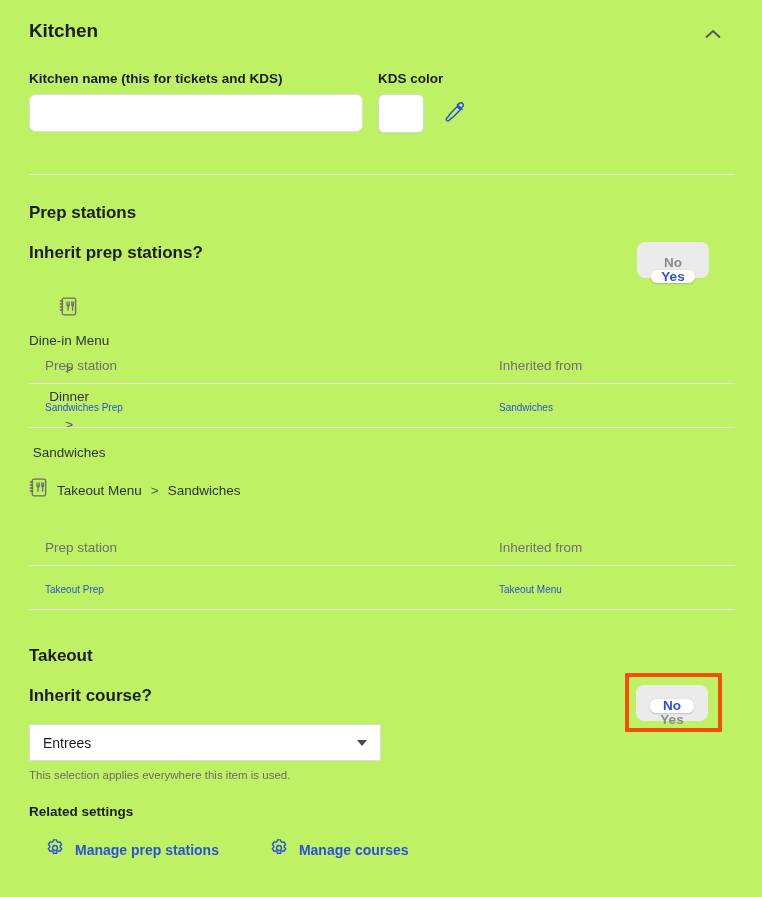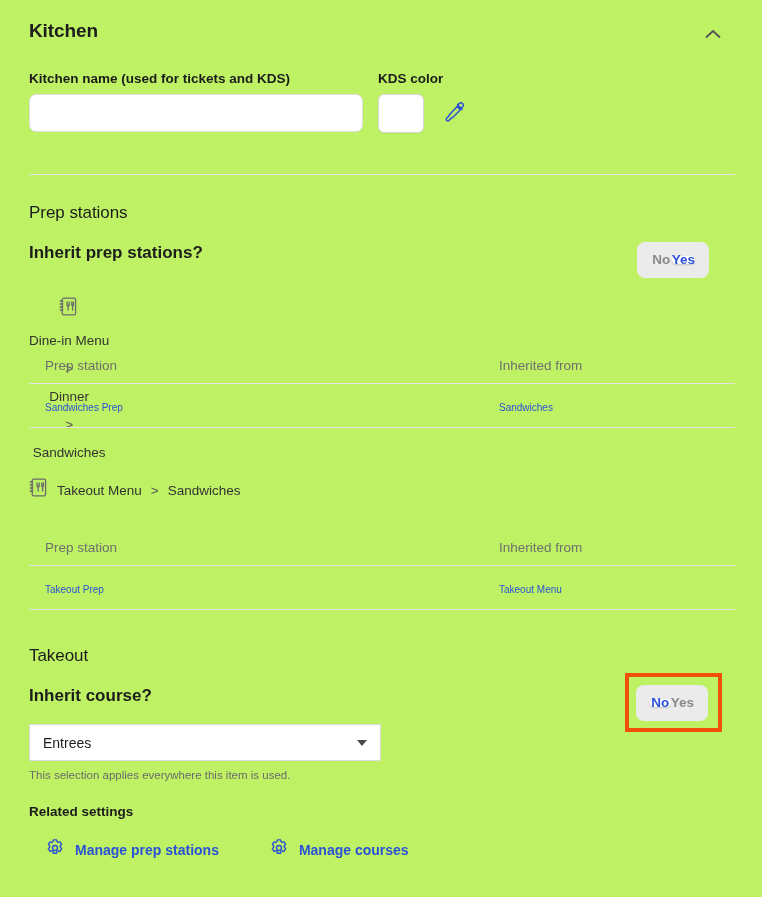--- a/index.html
+++ b/index.html
@@ -112,21 +112,21 @@
     height: 1px;
     background: #e6e6e6;
   }
   .divider-top { top: 174px; }
 
   
   .sub-title {
     position: absolute;
     left: 29px;
     font-size: 17px;
-    font-weight: normal;
+    font-weight: bold;
     color: #1c1c1c;
     line-height: 24px;
     letter-spacing: -0.05px;
   }
   .title-prep { top: 201px; }
   .title-course { top: 644px; }
 
   .inherit-label {
     position: absolute;
     left: 29px;
@@ -140,20 +140,21 @@
 
   
   .toggle {
     position: absolute;
     display: flex;
     background: #ebebeb;
     border-radius: 8px;
     padding: 14px;
     width: 66px;
     height: 36px;
+    flex-direction: column;
   }
   .toggle-opt {
     flex: 1;
     display: flex;
     align-items: center;
     justify-content: center;
     font-family: "Liberation Sans", sans-serif;
     font-size: 13.5px;
     font-weight: bold;
     border: none;
@@ -316,21 +317,21 @@
     <div class="section-title">Kitchen</div>
     <button class="collapse-btn">
       <span>
         <svg width="16" height="10" viewBox="0 0 16 10">
           <path d="M1.5 8 L8 2 L14.5 8" fill="none" stroke="#555555" stroke-width="1.8" stroke-linecap="round" stroke-linejoin="round"></path>
         </svg>
       </span>
     </button>
   </div>
 
-  <div class="field-label label-kitchen-name">Kitchen name (used for tickets and KDS)</div>
+  <div class="field-label label-kitchen-name">Kitchen name (this for tickets and KDS)</div>
 
   <input class="text-input" type="text" placeholder="" style="">
 
   <div class="field-label label-kds-color">KDS color</div>
 
   <div class="color-swatch"></div>
 
   <button class="eyedropper-btn">
     <span>
       <svg width="26" height="26" viewBox="0 0 26 26">

